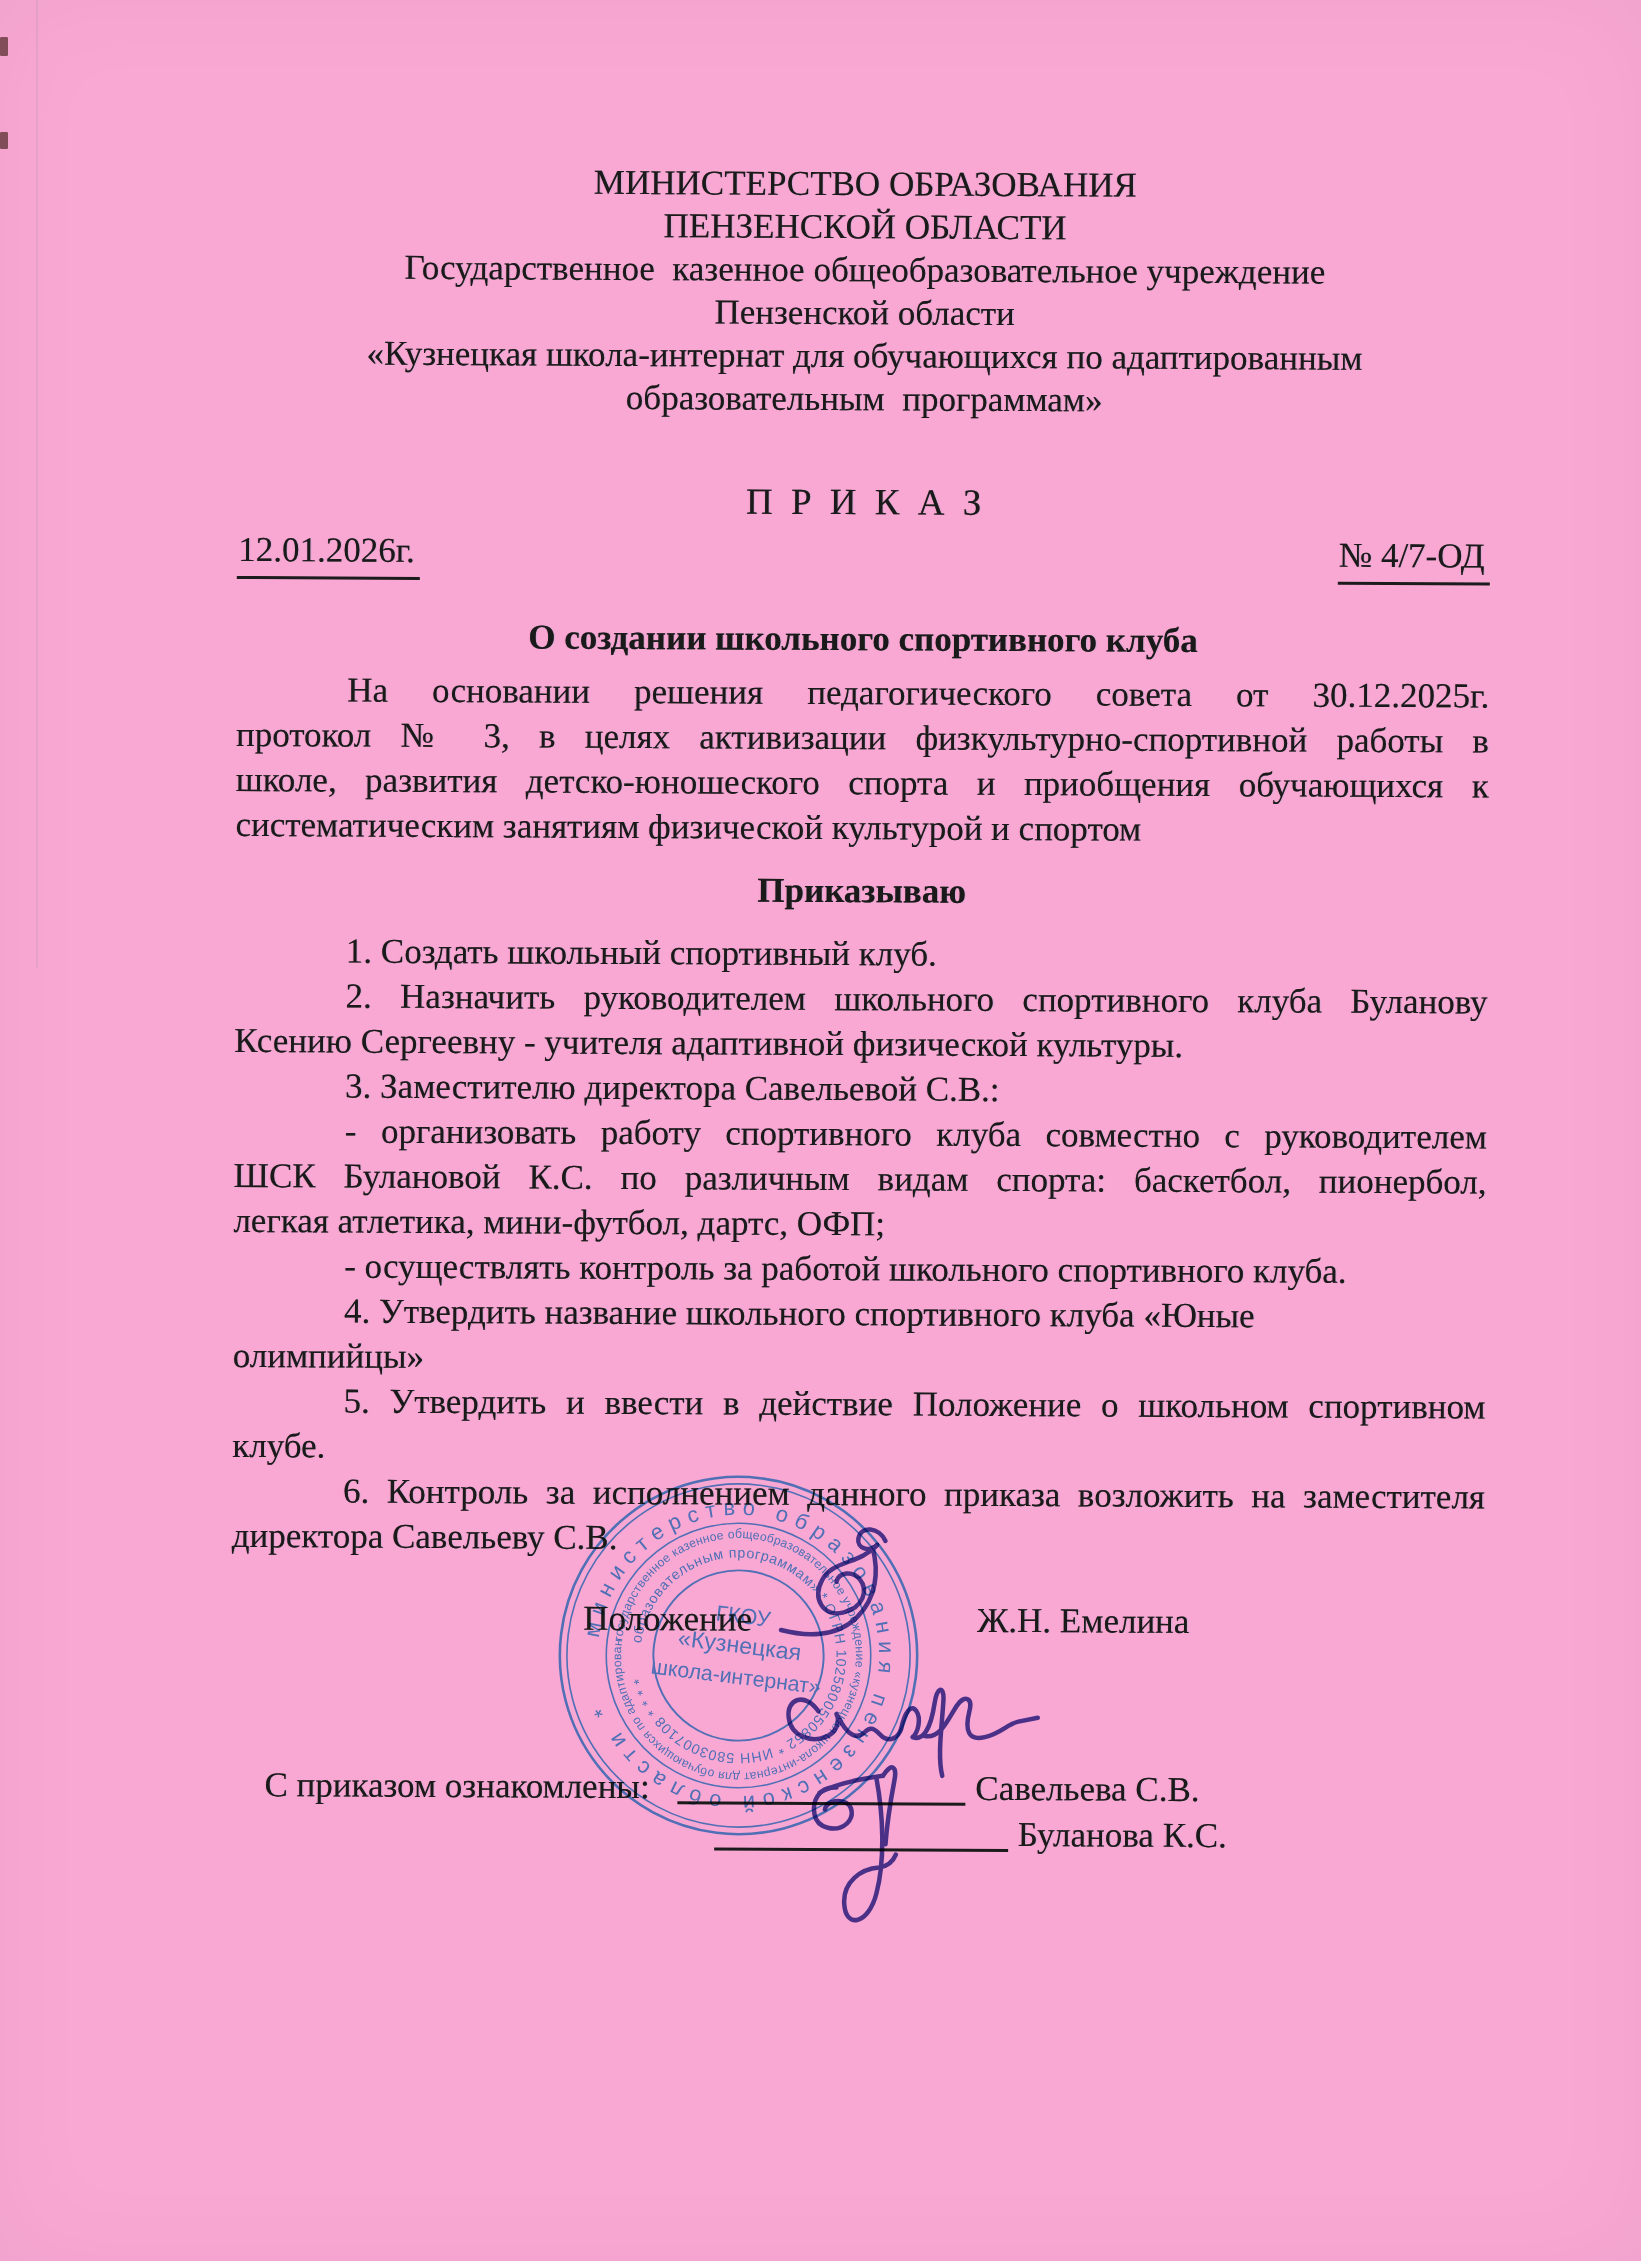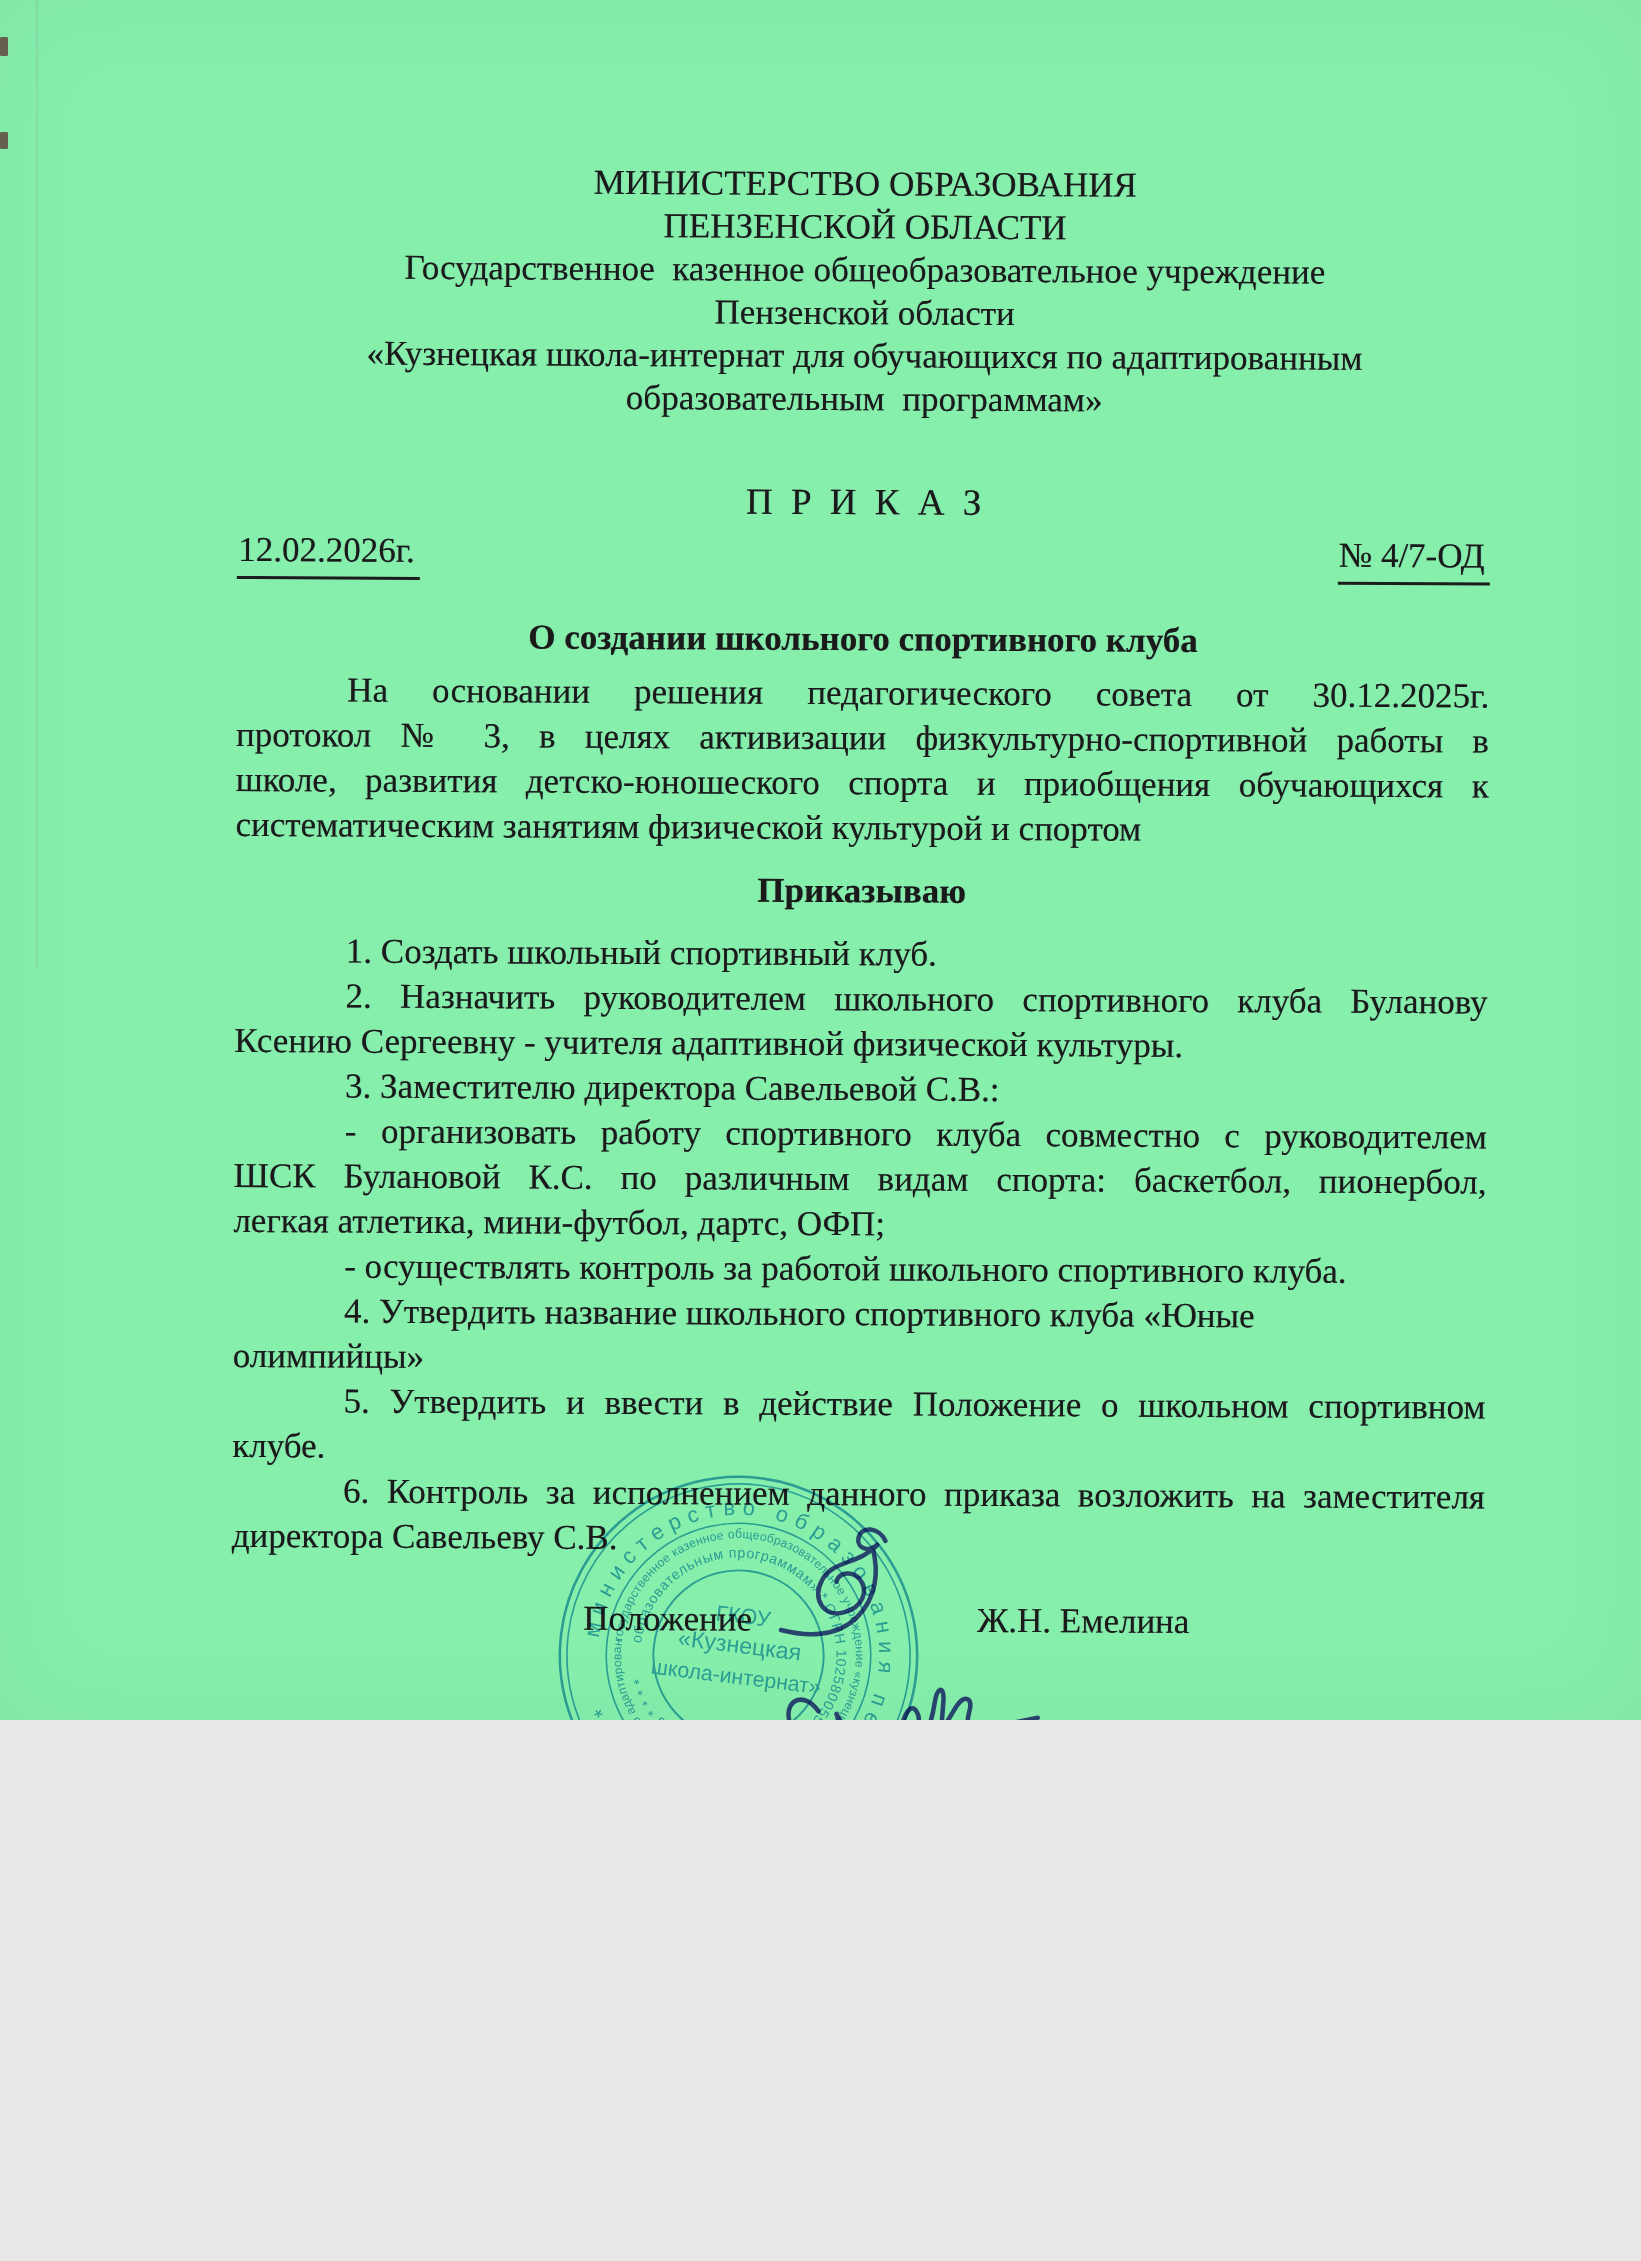--- a/index.html
+++ b/index.html
@@ -1,19 +1,19 @@
 <!DOCTYPE html>
 <html style="font-size:10.3px"><head>
 <meta charset="utf-8">
 <style>
   html,body{margin:0;padding:0;background:#e8e8e8;}
   .page{
     position:relative;
-    width:1641px;height:1720px;
-    background:#86efac;
+    width:1641px;height:2261px;
+    background:#f9a8d4;
     overflow:hidden;
     font-family:"Liberation Serif","DejaVu Serif",serif;
     color:#1a1a1a;
     box-shadow:inset 0 0 103px rgba(0,0,0,0.045);
   }
   
   .streak{position:absolute;left:36px;top:0;width:1.9px;height:968px;background:rgba(150,150,150,0.18);}
   .artifact{position:absolute;left:0;width:7.7px;background:rgba(90,48,48,0.75);border-radius:1.3px;}
   .a1{top:37px;height:19.4px;}
   .a2{top:132px;height:17px;}
@@ -67,21 +67,21 @@
       <div class="ln hdr">ПЕНЗЕНСКОЙ ОБЛАСТИ</div>
       <div class="ln hdr">Государственное &nbsp;казенное общеобразовательное учреждение</div>
       <div class="ln hdr">Пензенской области</div>
       <div class="ln hdr">«Кузнецкая школа-интернат для обучающихся по адаптированным</div>
       <div class="ln hdr">образовательным &nbsp;программам»</div>
     </div>
 
     <div class="ln order-title">П Р И К А З</div>
 
     <div class="daterow">
-      <span class="ln underl">12.02.2026г.</span>
+      <span class="ln underl">12.01.2026г.</span>
       <span class="ln underl">№ 4/7-ОД</span>
     </div>
 
     <div class="ln subject">О создании школьного спортивного клуба</div>
 
     <div class="preamble">
       <div class="ln ind stretch">На основании решения педагогического совета от 30.12.2025г.</div>
       <div class="ln stretch">протокол № 3, в целях активизации физкультурно-спортивной работы в</div>
       <div class="ln stretch">школе, развития детско-юношеского спорта и приобщения обучающихся к</div>
       <div class="ln">систематическим занятиям физической культурой и спортом</div>

